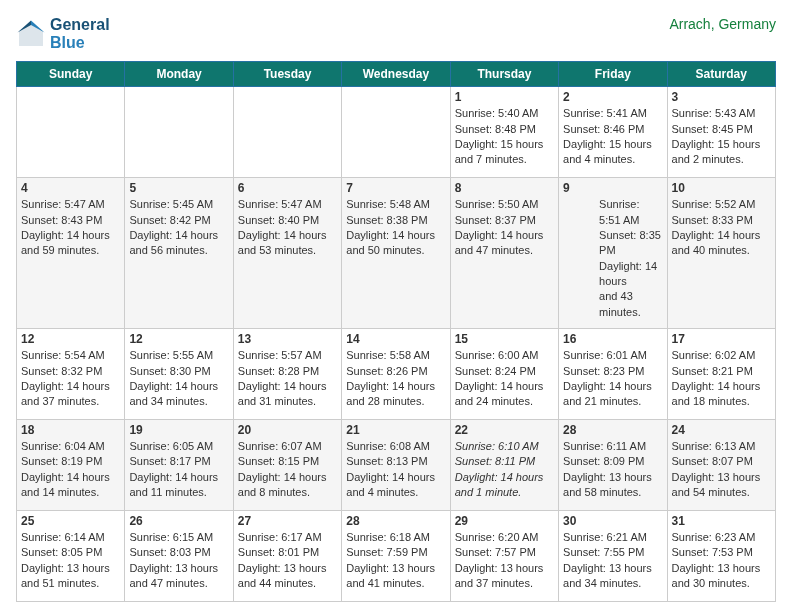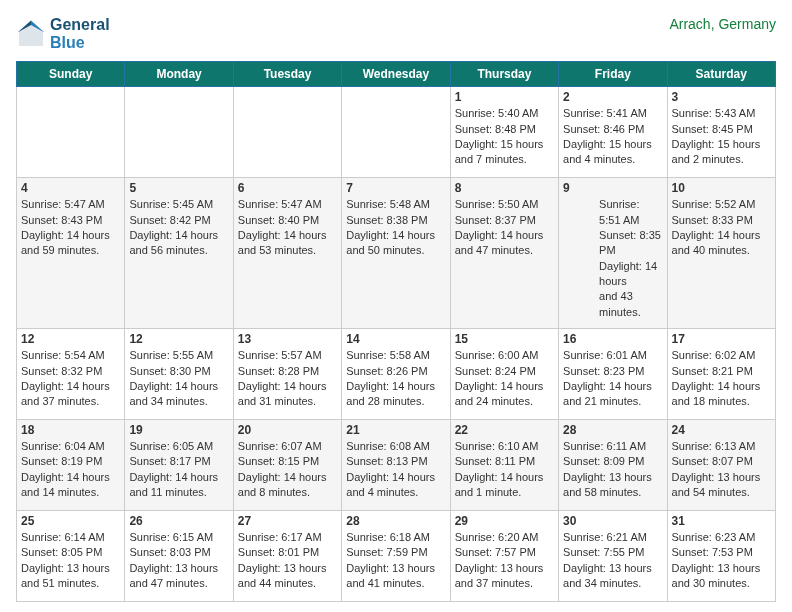--- a/index.html
+++ b/index.html
@@ -276,21 +276,21 @@
           </td>
           <td>
             <span class="day-num">21</span>
             <div class="cell-info" style="white-space: pre-line;">Sunrise: 6:08 AM
 Sunset: 8:13 PM
 Daylight: 14 hours
 and 4 minutes.</div>
           </td>
           <td>
             <span class="day-num">22</span>
-            <div class="cell-info" style="white-space: pre-line;">Sunrise: 6:10 AM
+            <div class="cell-info" style="white-space: pre-line; font-style: italic;">Sunrise: 6:10 AM
 Sunset: 8:11 PM
 Daylight: 14 hours
 and 1 minute.</div>
           </td>
           <td>
             <span class="day-num">28</span>
             <div class="cell-info" style="white-space: pre-line;">Sunrise: 6:11 AM
 Sunset: 8:09 PM
 Daylight: 13 hours
 and 58 minutes.</div>

